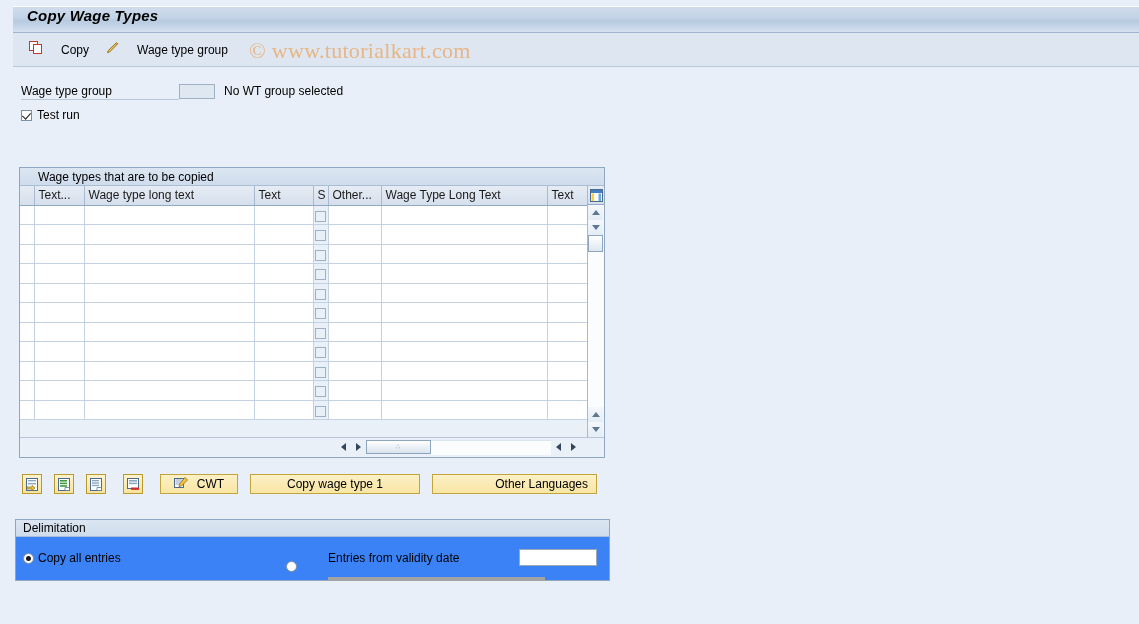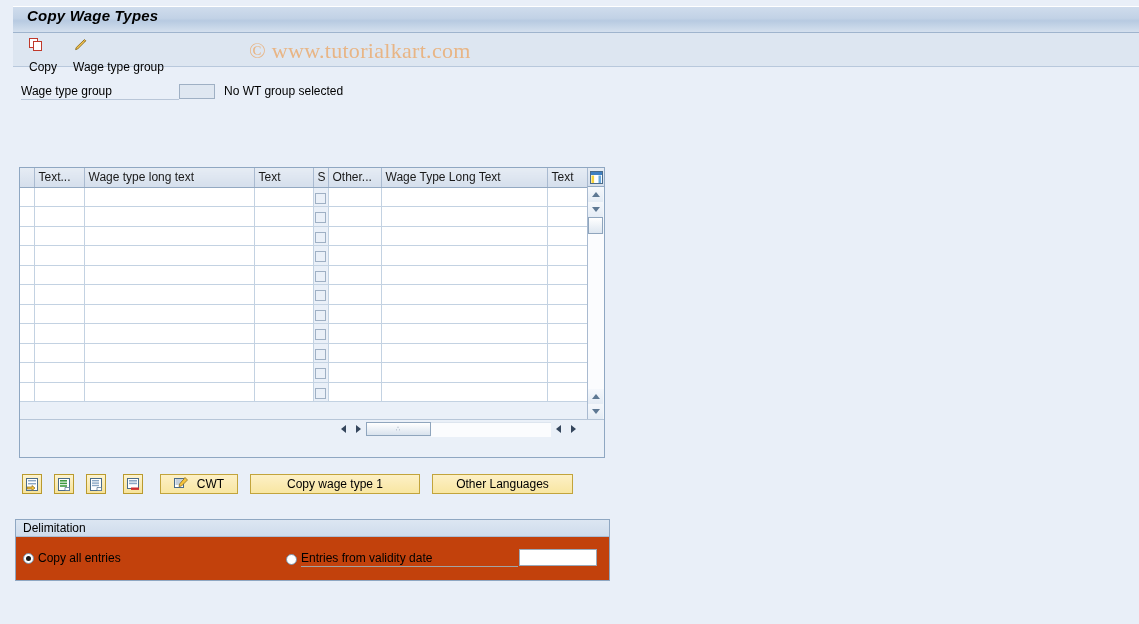--- a/index.html
+++ b/index.html
@@ -44,29 +44,28 @@
     width: 1126px; height: 34px;
     background: #dde6f1;
     border-bottom: 1px solid #b8c8dc;
     box-sizing: border-box;
     display: flex;
     align-items: center;
     padding-left: 8px;
   }
   .tbtn {
     display: flex;
-    align-items: flex-start;
-    gap: 5px;
+    align-items: center;
+    gap: 18px;
     height: 24px;
     padding: 0 7px;
     border: 1px solid transparent;
     border-radius: 2px;
     cursor: default;
     white-space: nowrap;
-    flex-direction: column;
   }
   .tbtn .lbl { font-size: 12px; }
 
   .watermark {
     position: absolute;
     left: 249px; top: 38px;
     font-family: "Liberation Serif", serif;
     font-size: 22px;
     color: #e8b585;
     letter-spacing: 0.3px;
@@ -280,29 +279,29 @@
     background: linear-gradient(to bottom, #fdf0c6, #f8e6a2);
     box-sizing: border-box;
     display: flex; align-items: center; justify-content: center;
     gap: 8px;
     font-size: 12px;
     cursor: default;
     padding: 0 8px;
   }
   .ybtn.cwt { width: 78px; margin-left: 5px; }
   .ybtn.copywt { width: 170px; }
-  .ybtn.otherlang { width: 141px; }
+  .ybtn.otherlang { width: 165px; justify-content: flex-end; }
 
   
   .delim {
     position: absolute;
     left: 15px; top: 519px;
     width: 595px; height: 62px;
     border: 1px solid #8fa7c2;
-    background: #c2410c;
+    background: #3b82f6;
     box-sizing: border-box;
   }
   .delim .cap {
     height: 17px; line-height: 17px;
     background: linear-gradient(to bottom, #dce6f2, #cfdcec);
     border-bottom: 1px solid #a9bed6;
     padding-left: 7px;
     font-size: 12px;
     box-sizing: border-box;
   }
@@ -328,23 +327,24 @@
     background: #1a1a1a;
   }
   .ropt {
     display: flex; align-items: center; gap: 4px;
     font-size: 12px;
     position: absolute;
   }
   .ropt.a { left: 7px; top: 14px; }
   .ropt.b { left: 270px; top: 14px; }
   .ropt.b .txt {
-    border-bottom: 1px solid #a3a3a3;
-    padding-bottom: 1px;
+    border-bottom: 4px solid #a3a3a3;
+    padding-bottom: 12px;
     width: 217px;
+    margin-left: 27px;
   }
   .dateinput {
     position: absolute;
     left: 503px; top: 12px;
     width: 78px; height: 17px;
     border: 1px solid #9aa8b8;
     background: #fff;
     box-sizing: border-box;
   }
 </style>
@@ -382,24 +382,29 @@
 
 <div class="form">
 
 
   <div class="frow">
     <span class="flabel">Wage type group</span>
     <span class="finput gray"></span>
     <span class="fdesc">No WT group selected</span>
   </div>
 
+  <div class="checkrow">
+    <span class="cbox checked"></span>
+    <span>Test run</span>
+  </div>
 </div>
 
 <div class="tablepanel">
 
+  <div class="tablecaption">Wage types that are to be copied</div>
 
   <div class="gridwrap">
 
     <table class="grid">
       <colgroup>
         <col style="width:14px">
           <col style="width:50px">
           <col style="width:170px">
         <col style="width:59px">
           <col style="width:15px">

